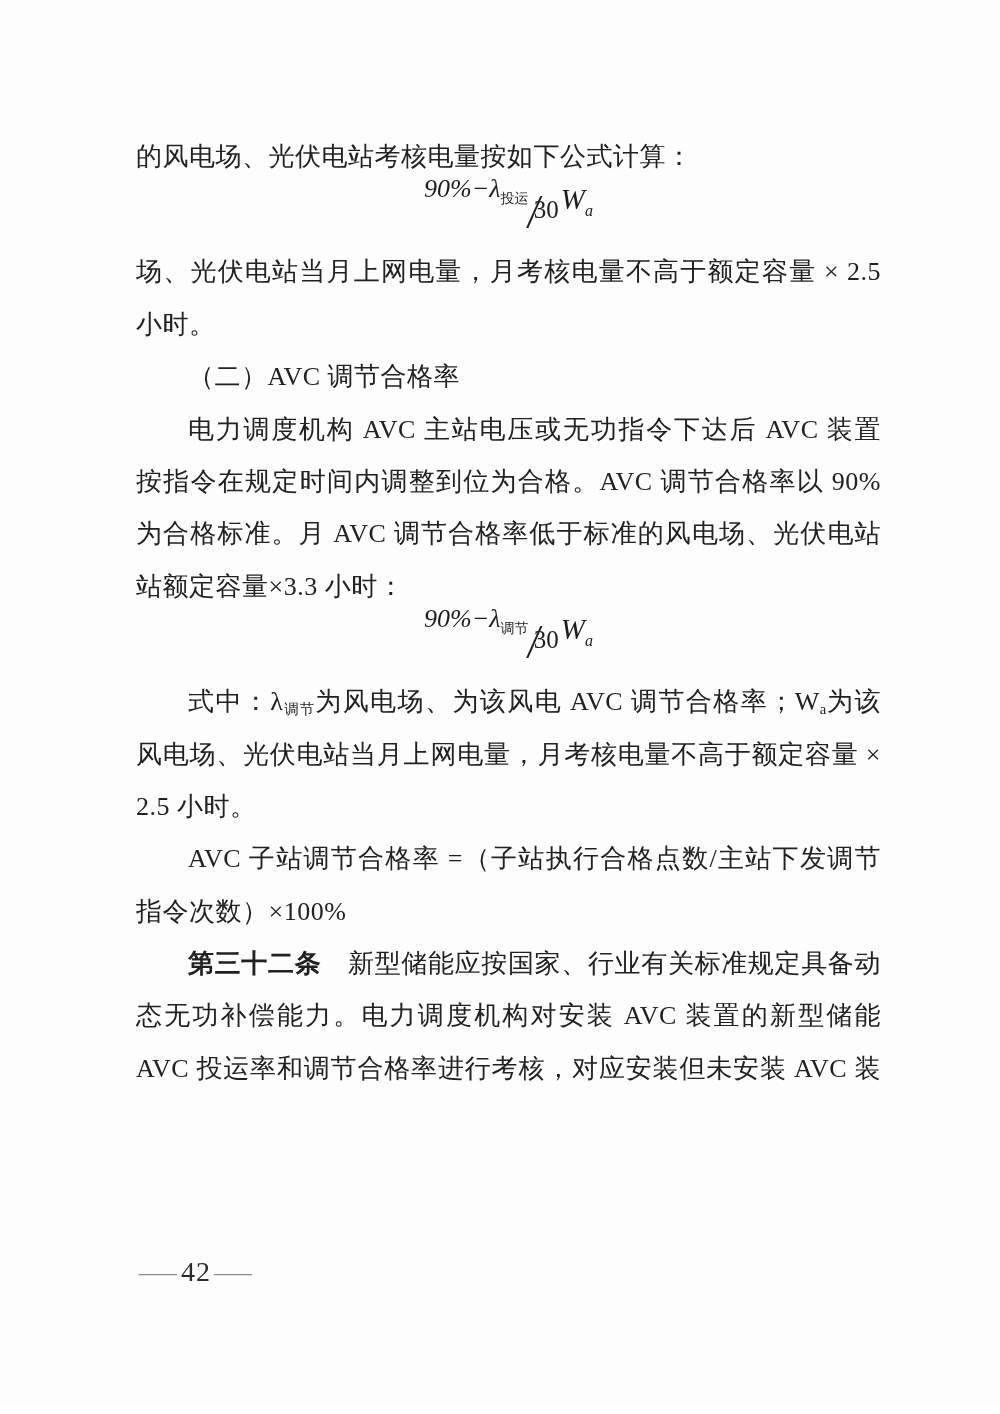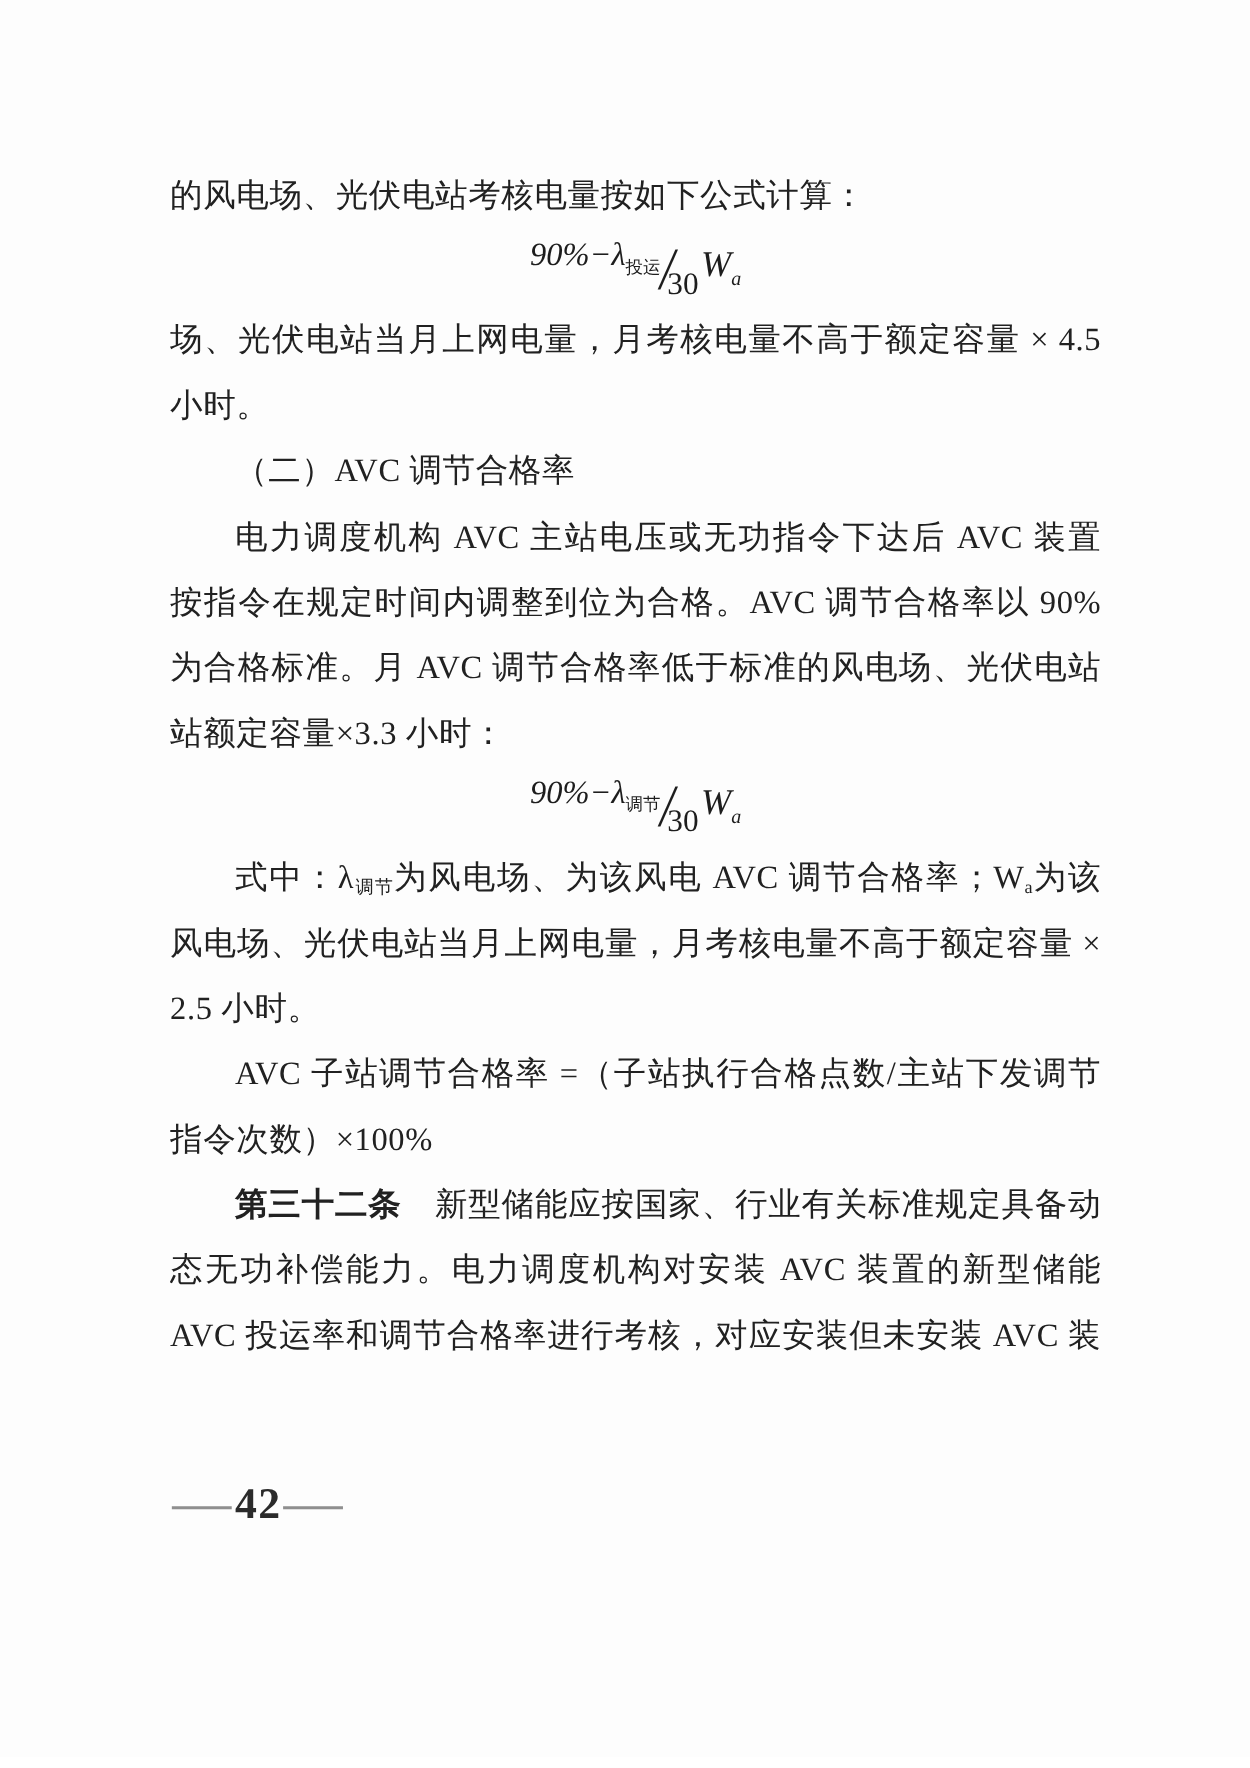--- a/index.html
+++ b/index.html
@@ -30,21 +30,21 @@
   strong { font-weight: bold; margin-top: 12px; }
   .csub {
     font-size: 0.56em;
     vertical-align: -0.28em;
     letter-spacing: 0;
   }
   
   .formula {
     height: 63px;
     display: flex;
-    align-items: center;
+    align-items: flex-start;
     justify-content: center;
     font-size: 26px;
     color: #1d1d1d;
   }
   .fnum {
     display: inline-block;
     font-style: italic;
     transform: translateY(-9px);
   }
   .fnum .fsub {
@@ -71,25 +71,24 @@
     margin-left: 2px;
   }
   .fvar .fsub2 {
     font-size: 16px;
     vertical-align: -7px;
   }
   
   .footer {
     position: absolute;
     left: 136px;
-    top: 1183px;
-    font-size: 35px;
+    top: 1256px;
+    font-size: 28px;
     letter-spacing: 1px;
     color: #2b2b2b;
-    font-weight: bold;
   }
   .footer .dash {
     color: #8f8f8f;
     display: inline-block;
     transform: scaleX(1.35);
     margin: 0 8px;
   }
 </style>
 </head>
 <body>
@@ -98,21 +97,21 @@
 
   <div class="ln">的风电场、光伏电站考核电量按如下公式计算：</div>
 
   <div class="formula">
     <span class="fnum"><span>90%−λ</span><span class="fsub">投运</span></span>
     <span class="fslash">/</span>
     <span class="fden">30</span>
     <span class="fvar"><span>W</span><span class="fsub2">a</span></span>
   </div>
 
-  <div class="ln fill">场、光伏电站当月上网电量，月考核电量不高于额定容量 × 4.5</div>
+  <div class="ln fill">场、光伏电站当月上网电量，月考核电量不高于额定容量 × 2.5</div>
   <div class="ln">小时。</div>
 
   <div class="ln ind">（二）AVC 调节合格率</div>
 
   <div class="ln ind fill">电力调度机构 AVC 主站电压或无功指令下达后 AVC 装置</div>
   <div class="ln fill">按指令在规定时间内调整到位为合格。AVC 调节合格率以 90%</div>
   <div class="ln fill">为合格标准。月 AVC 调节合格率低于标准的风电场、光伏电站</div>
   <div class="ln">站额定容量×3.3 小时：</div>
 
   <div class="formula">

